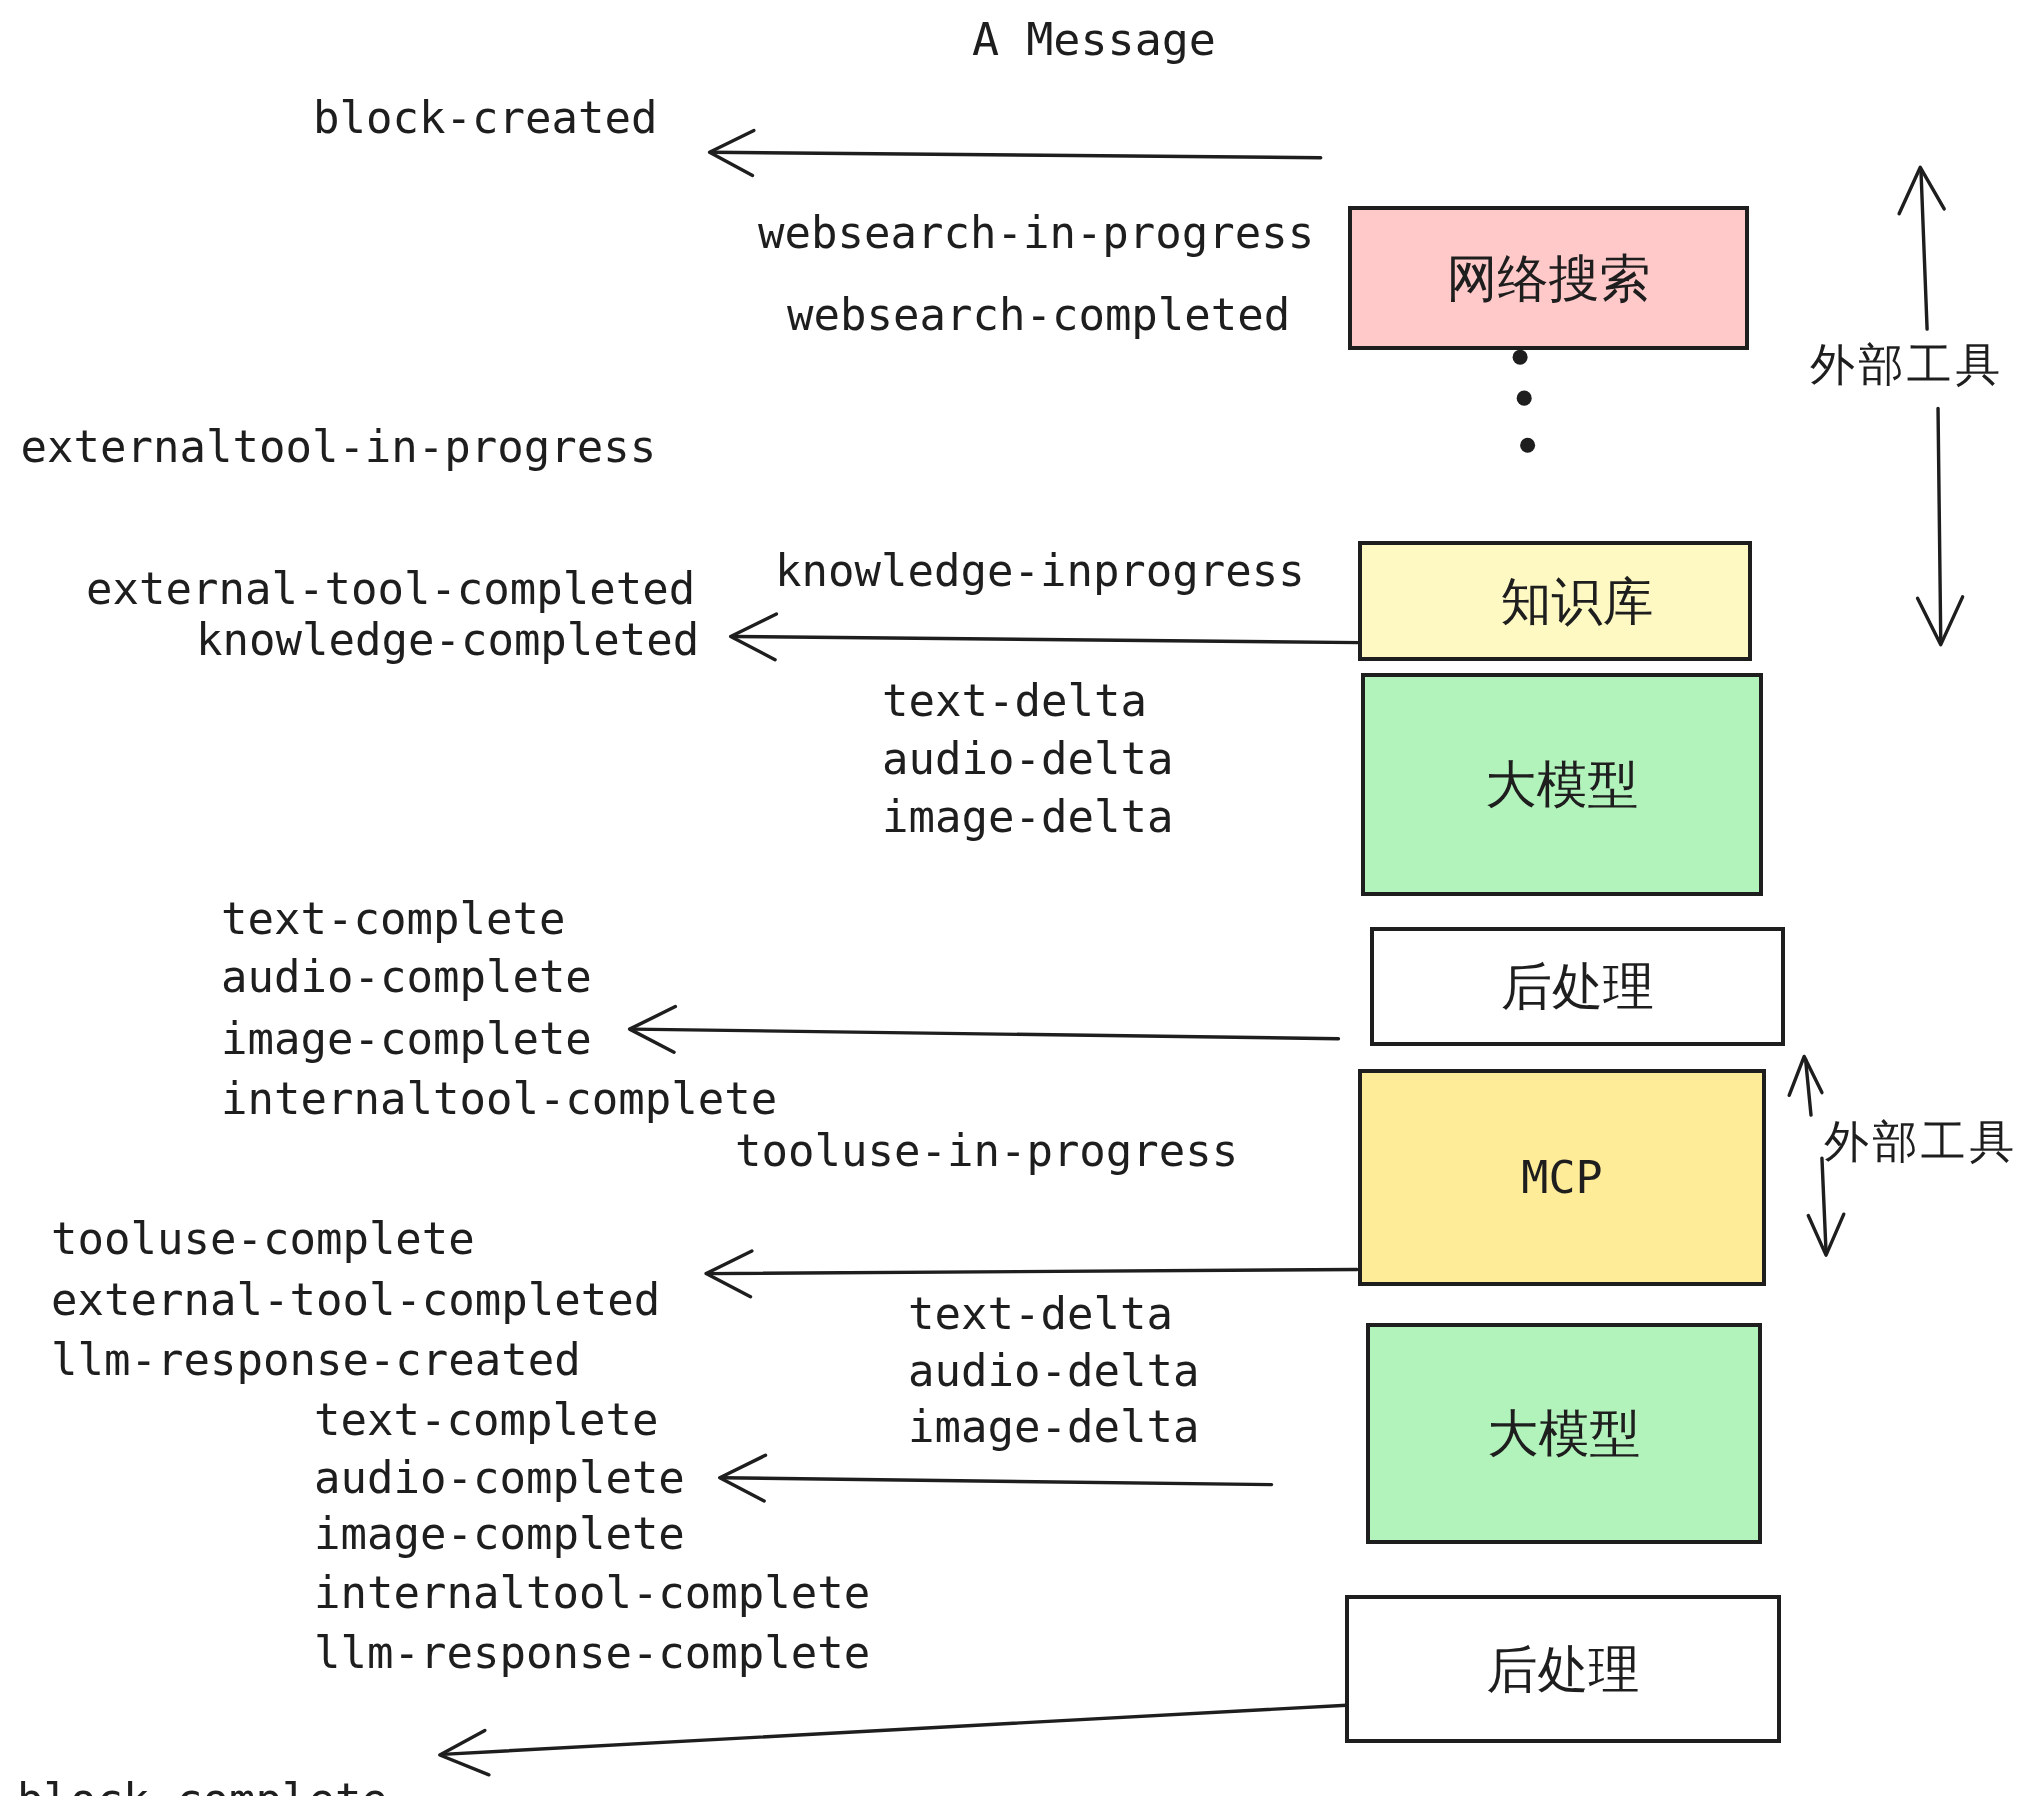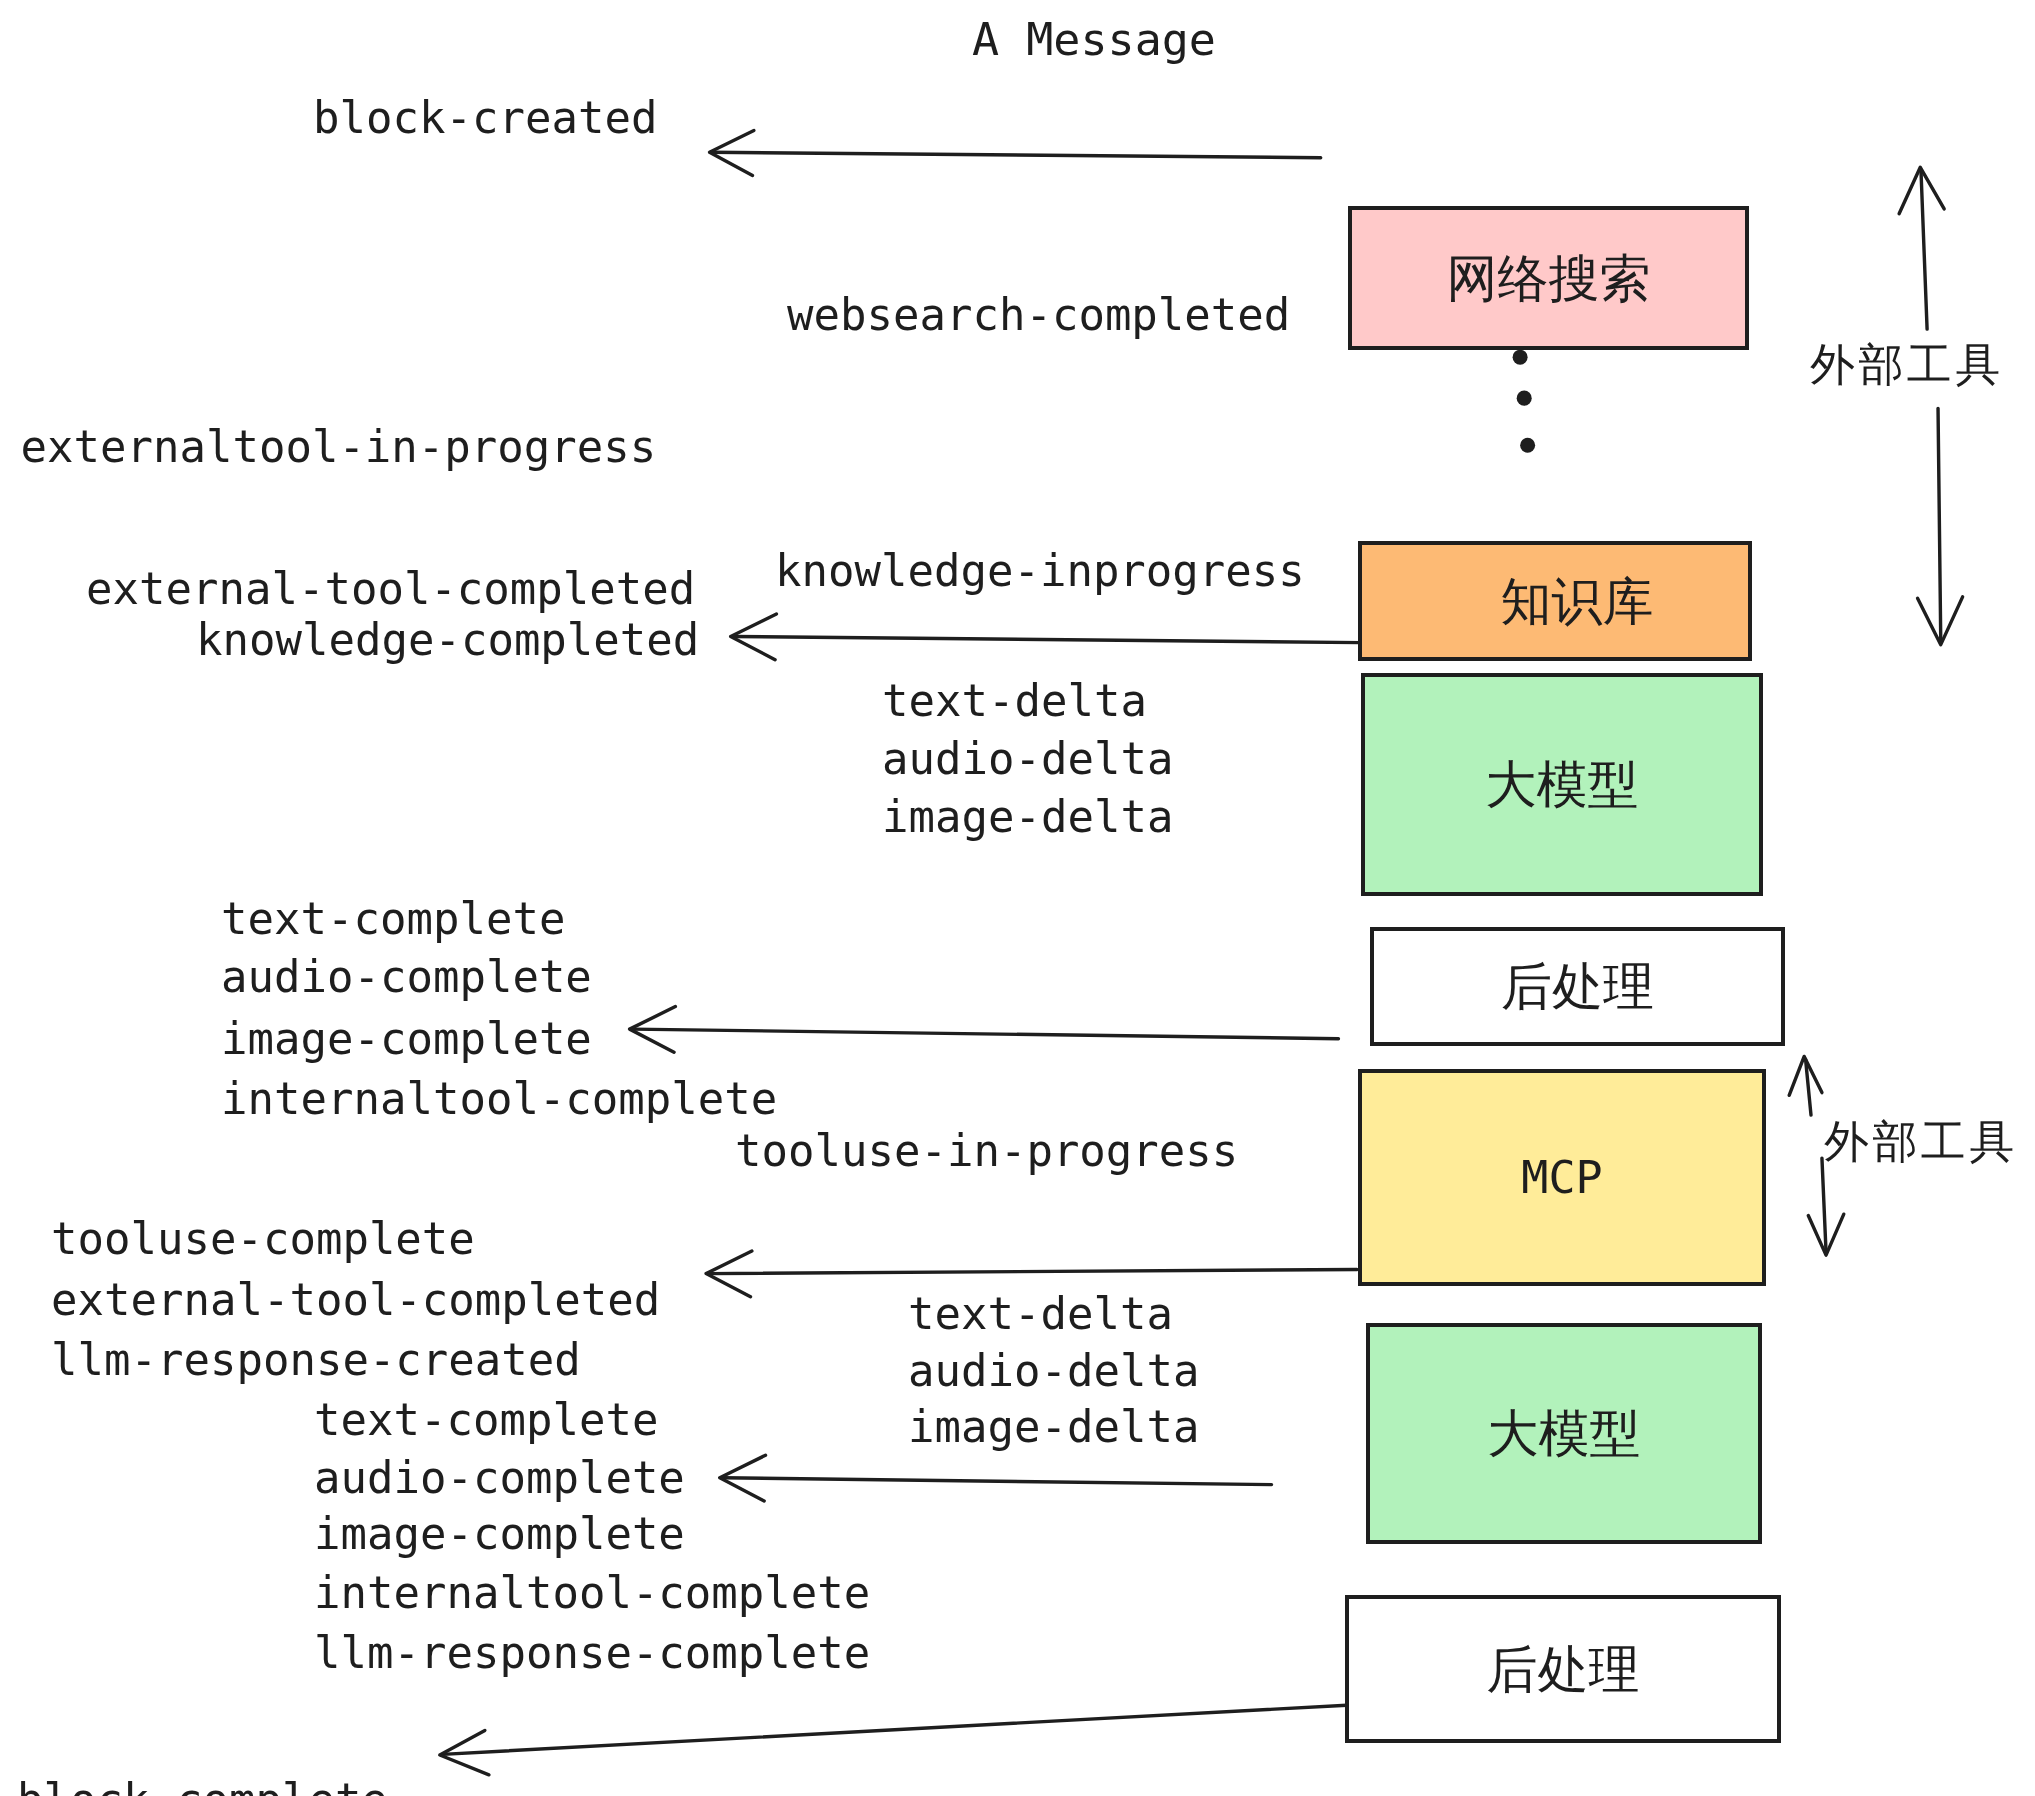--- a/index.html
+++ b/index.html
@@ -134,20 +134,21 @@
     <g>
       <circle cx="2226" cy="523" r="11"></circle>
       <circle cx="2232" cy="583" r="11"></circle>
       <circle cx="2237" cy="652" r="11"></circle>
     </g>
   </svg>
 
   <div class="title" style="left:1094px;top:16.4px;">A Message</div>
 
   <div class="evt" style="left:313px;top:95px;">block-created</div>
+  <div class="evt" style="left:758px;top:210px;">websearch-in-progress</div>
   <div class="evt" style="left:787px;top:292px;">websearch-completed</div>
   <div class="evt" style="left:20.5px;top:396px;margin-top:28px;">externaltool-in-progress</div>
   <div class="evt" style="left:775px;top:548px;">knowledge-inprogress</div>
   <div class="evt" style="left:86px;top:566px;">external-tool-completed</div>
   <div class="evt" style="left:196px;top:617px;">knowledge-completed</div>
 
   <div class="evt" style="left:882px;top:678px;">text-delta</div>
   <div class="evt" style="left:882px;top:736px;">audio-delta</div>
   <div class="evt" style="left:882px;top:794px;">image-delta</div>
 
@@ -171,21 +172,21 @@
   <div class="evt" style="left:314px;top:1511px;">image-complete</div>
   <div class="evt" style="left:314px;top:1570px;">internaltool-complete</div>
   <div class="evt" style="left:314px;top:1630px;">llm-response-complete</div>
 
   <div class="evt" style="left:17px;top:1729px;margin-top:48px;">block-complete</div>
 
   <div class="box" style="left: 1348px; top: 170px; width: 401px; height: 144px; background: rgb(255, 201, 201);">
     <span class="zh">网络搜索</span>
   </div>
 
-  <div class="box" style="left: 1358px; top: 505px; width: 394px; height: 120px; background: #fdba74; padding-left: 44px;">
+  <div class="box" style="left: 1358px; top: 505px; width: 394px; height: 120px; background: #fef9c3; padding-left: 44px;">
     <span class="zh">知识库</span>
   </div>
 
   <div class="box" style="left: 1361px; top: 637px; width: 402px; height: 223px; background: rgb(178, 242, 187);">
     <span class="zh">大模型</span>
   </div>
 
   <div class="box" style="left: 1370px; top: 891px; width: 415px; height: 119px; background: rgb(255, 255, 255);">
     <span class="zh">后处理</span>
   </div>

